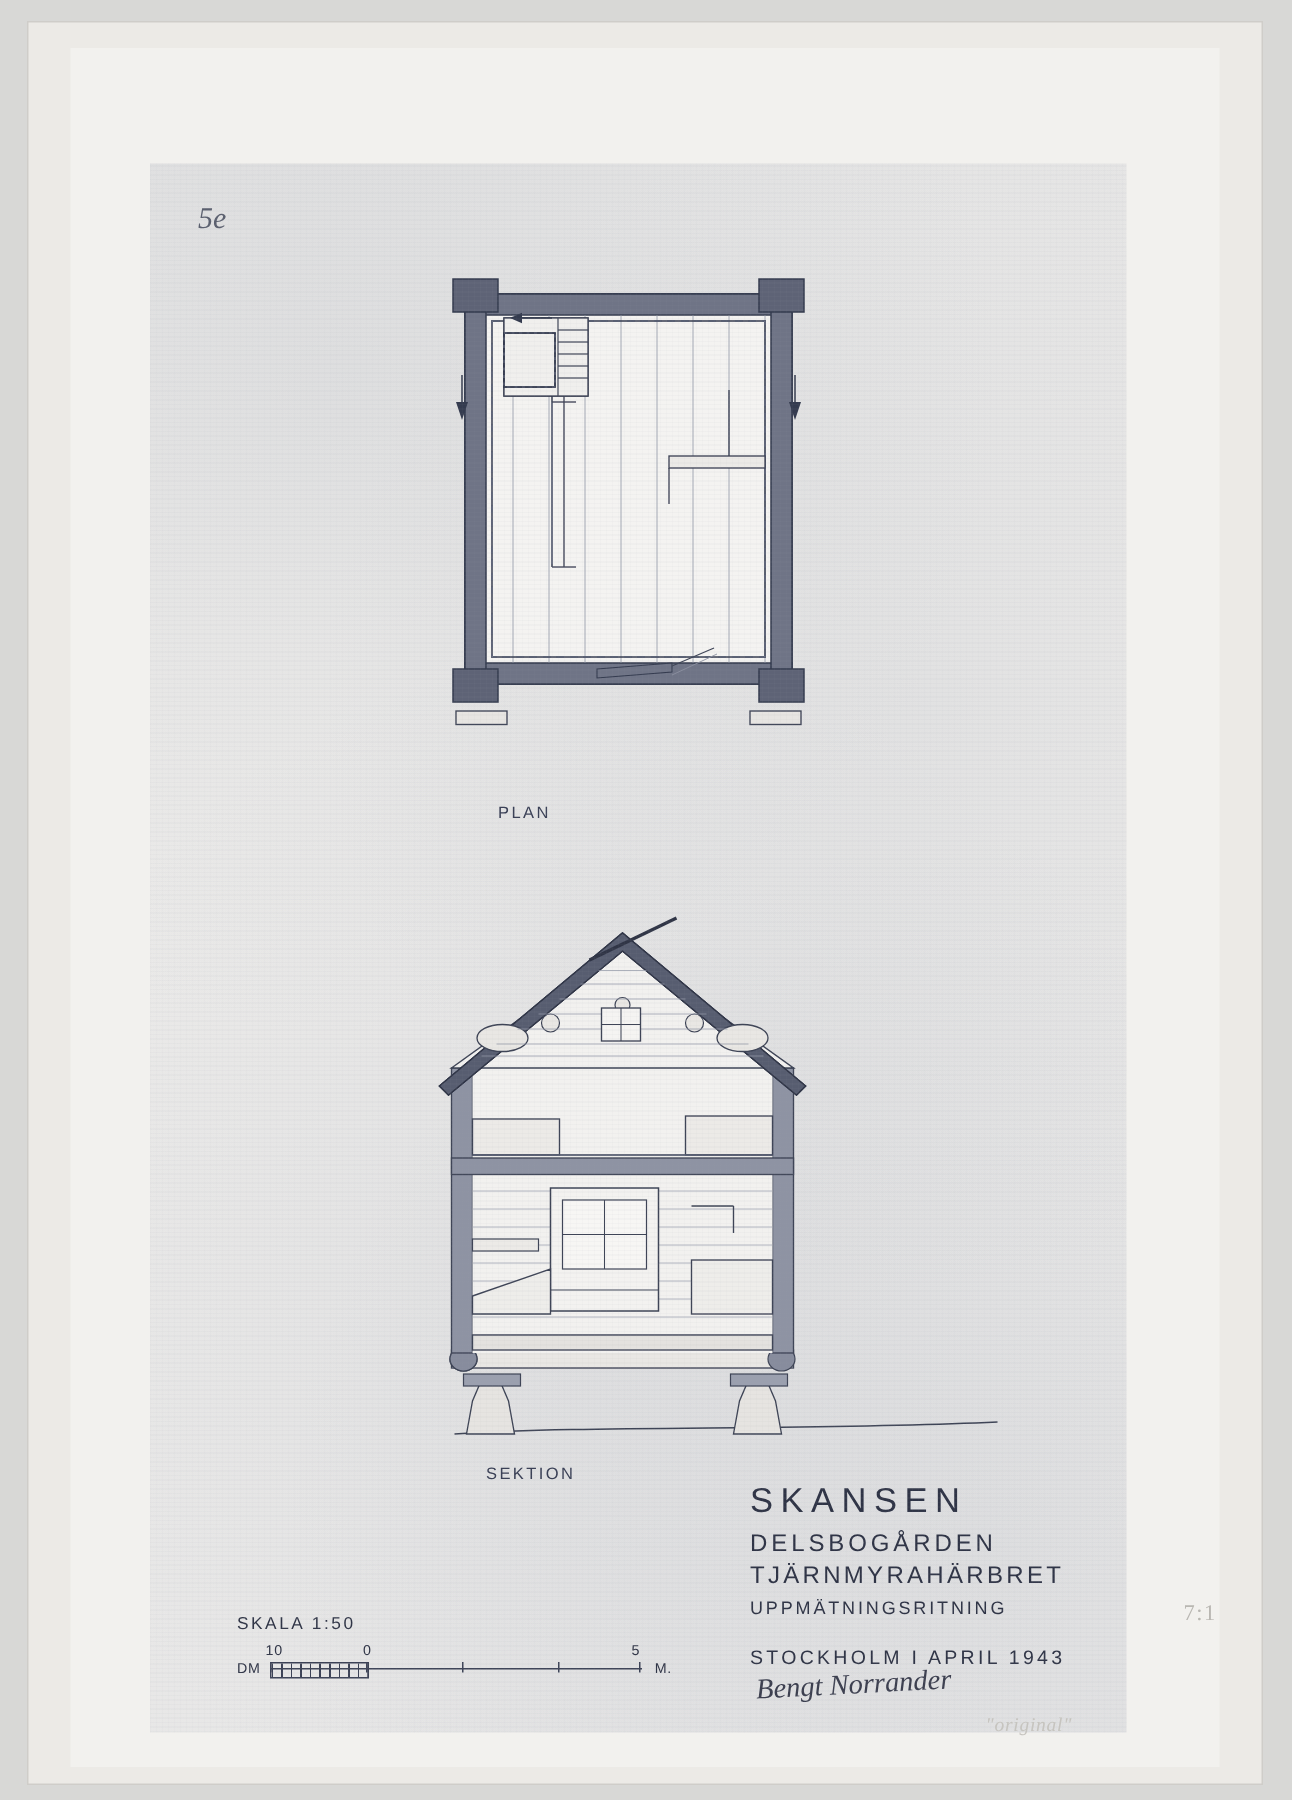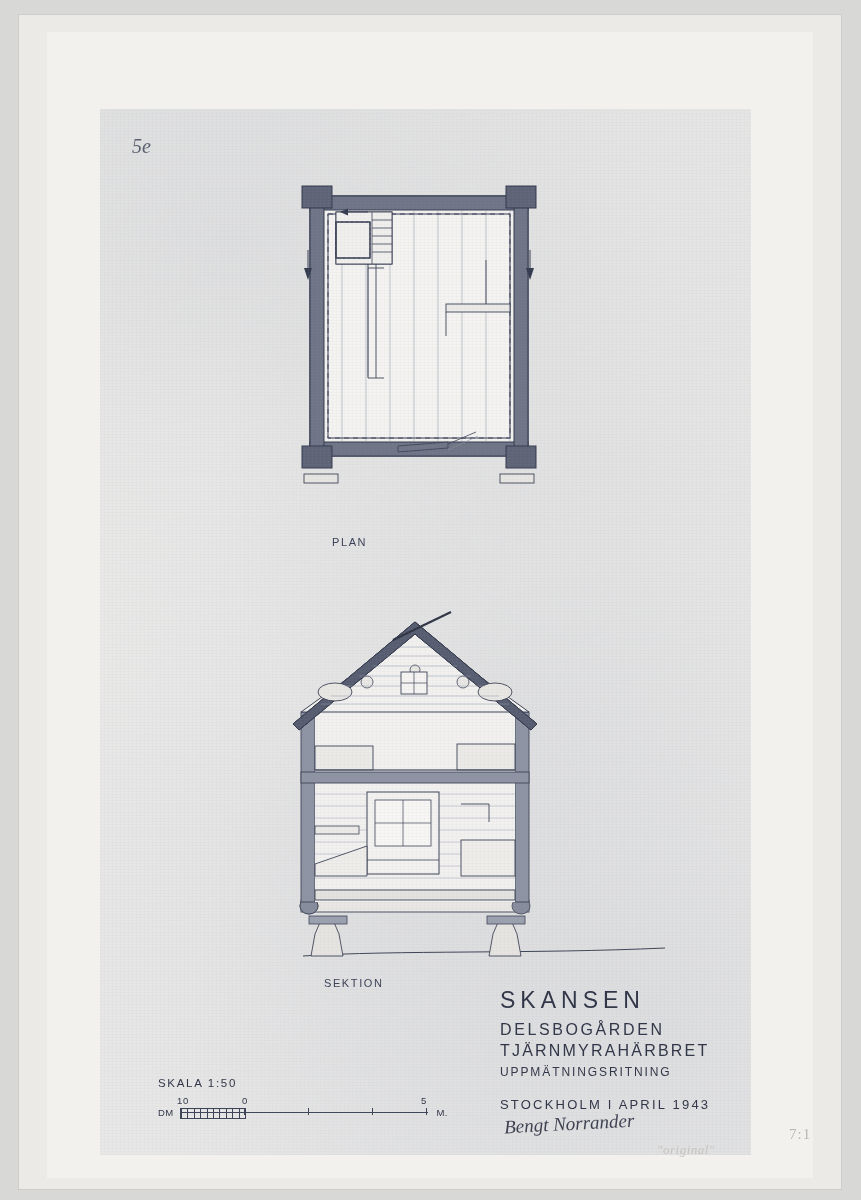--- a/index.html
+++ b/index.html
@@ -306,16 +306,16 @@
           <div class="tick" style="left:150px;"></div>
           <div class="tick" style="left:214px;"></div>
           <div class="tick" style="left:268px;"></div>
           <div class="m">M.</div>
         </div>
       </div>
 
     </div>
 
     <div class="faint-orig" style="left:610px;top:1110px;">"original"</div>
-    <div class="faint-right" style="left:742px;top:1094px;">7:1</div>
+    <div class="faint-right" style="left:742px;top:1036px;">7:1</div>
 
   </div>
 </div>
 
 </body></html>

